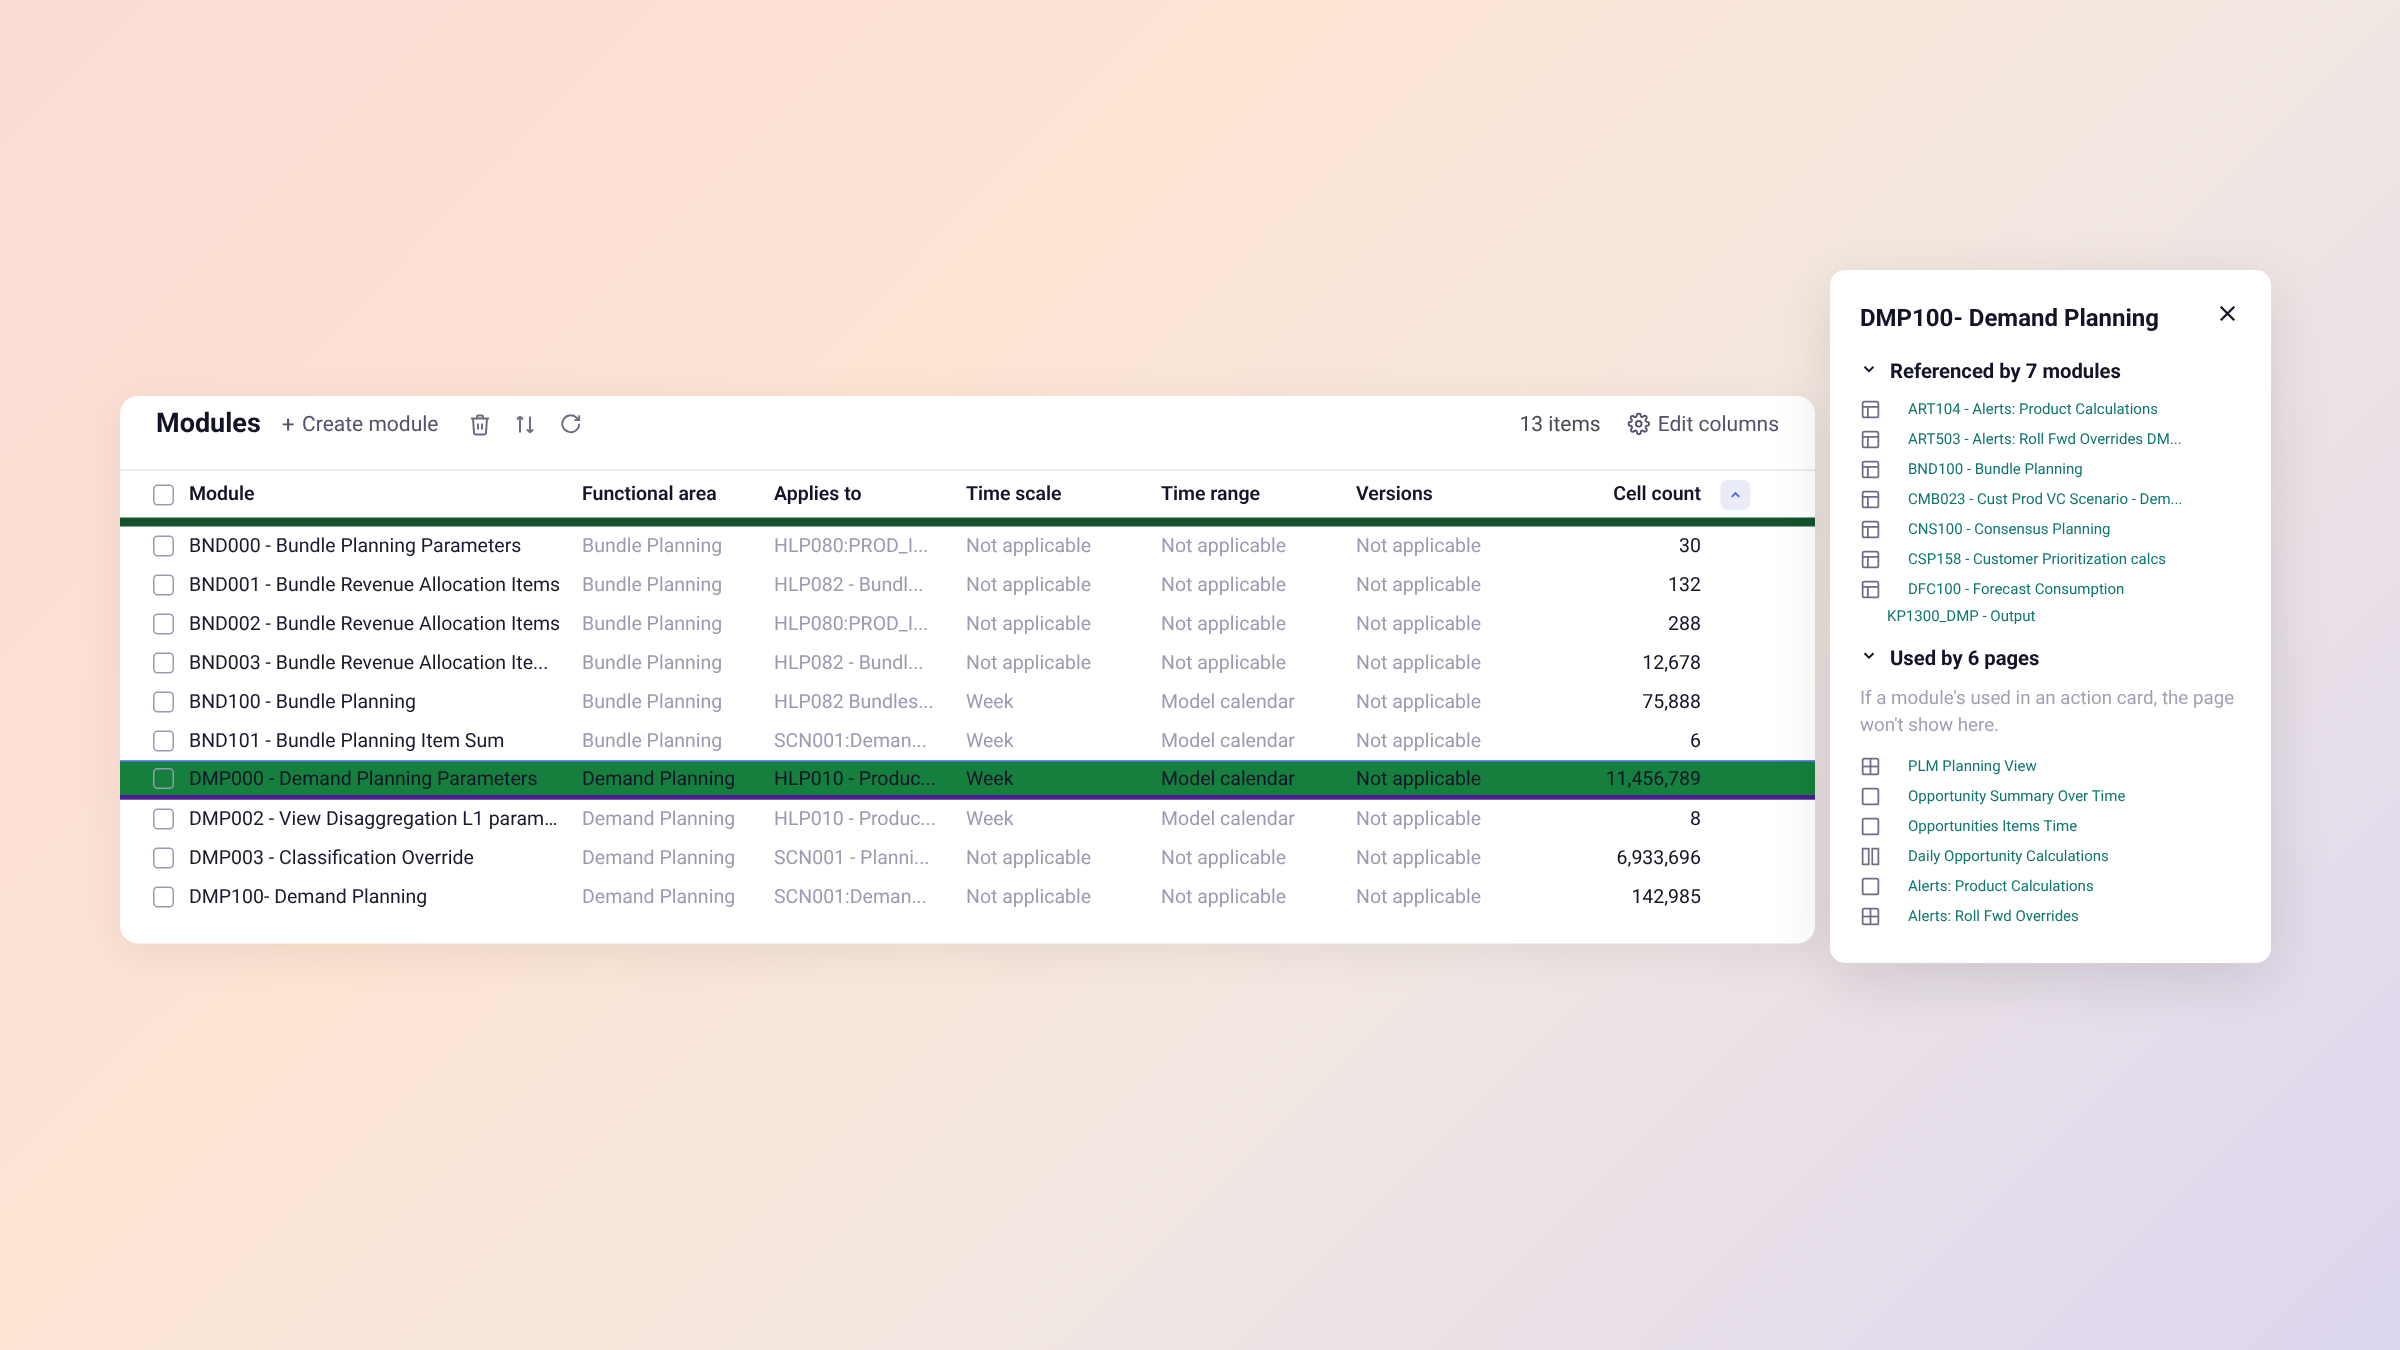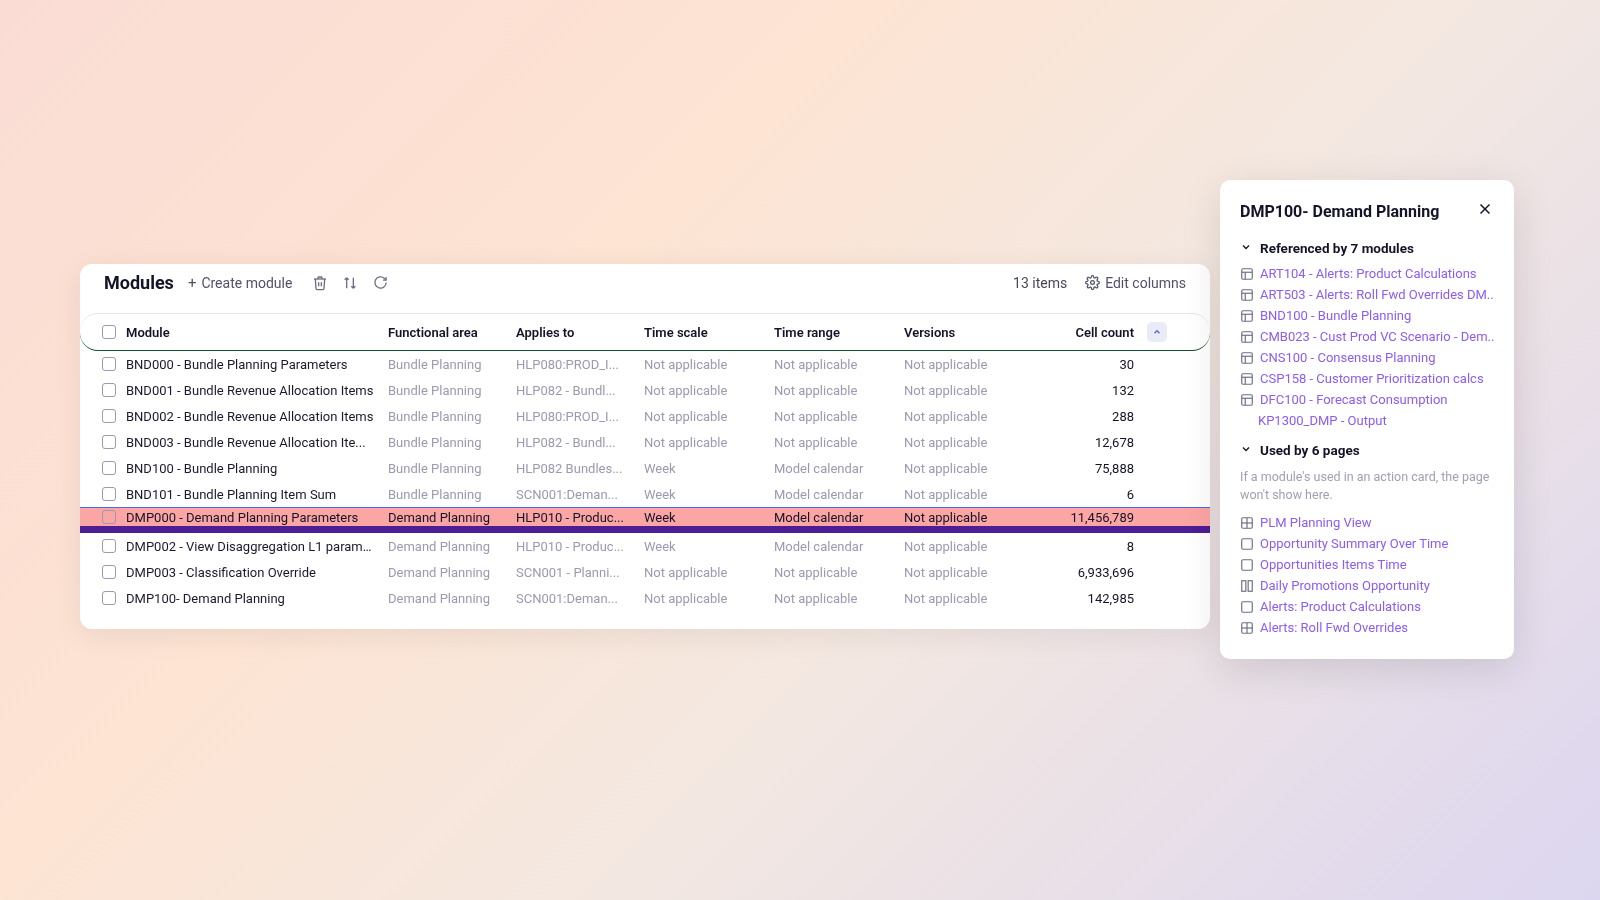--- a/index.html
+++ b/index.html
@@ -74,37 +74,36 @@
   width: 100%;
 }
 .thead, .trow {
   display: flex;
   align-items: center;
   padding: 0 12px 0 12px;
   min-height: 28px;
 }
 .thead {
   border-top: 1px solid #e5e5ef;
-  border-bottom: 1px solid #14532d;
+  border-bottom: 6px solid #14532d;
   min-height: 38px;
-  border-radius: 18px;
 }
 .thead .th {
   font-size: 13px;
   font-weight: 600;
   color: #141428;
 }
 .trow {
   min-height: 26px;
   font-size: 13px;
 }
 .trow.selected {
-  background: #fca5a5;
+  background: #15803d;
   border-top: 1px solid #4b68e8;
-  border-bottom: 7px solid #4c1d95;
+  border-bottom: 3px solid #4c1d95;
 }
 .cb-cell { width: 34px; display:flex; align-items:center; justify-content:center;}
 .cb {
   width: 14px;
   height: 14px;
   border: 1.5px solid #9a9ab0;
   border-radius: 3px;
 }
 .c-module { width: 262px; padding-right: 10px; white-space: nowrap; overflow: hidden; text-overflow: ellipsis; }
 .c-func { width: 128px; color: #9a9ab0; }
@@ -178,26 +177,27 @@
   align-items: center;
   font-size: 13.5px;
   font-weight: 700;
   color: #141428;
   margin: 8px 0 10px 0;
 }
 .section-head .chev { margin-right: 8px; }
 .ref-item {
   display: flex;
   align-items: center;
-  font-size: 13px;
-  color: #8b5cf6;
+  font-size: 10px;
+  color: #0f766e;
   margin-bottom: 6px;
   white-space: nowrap;
   overflow: hidden;
   text-overflow: ellipsis;
+  gap: 12px;
 }
 .ref-item svg { flex-shrink: 0; margin-right: 6px; }
 .ref-item.indent { margin-left: 18px; margin-bottom: 14px;}
 .hint {
   font-size: 12.5px;
   color: #a0a0b4;
   line-height: 1.4;
   margin-bottom: 12px;
 }
 </style>
@@ -506,21 +506,21 @@
         <svg width="14" height="14" viewBox="0 0 24 24" fill="none" stroke="#6d6d86" stroke-width="2">
           <rect x="3" y="3" width="18" height="18" rx="2"></rect>
         </svg>
         <span>Opportunities Items Time</span>
       </div>
       <div class="ref-item">
         <svg width="14" height="14" viewBox="0 0 24 24" fill="none" stroke="#6d6d86" stroke-width="2">
           <rect x="3" y="3" width="7" height="18"></rect>
           <rect x="14" y="3" width="7" height="18"></rect>
         </svg>
-        <span>Daily Promotions Opportunity</span>
+        <span>Daily Opportunity Calculations</span>
       </div>
       <div class="ref-item">
         <svg width="14" height="14" viewBox="0 0 24 24" fill="none" stroke="#6d6d86" stroke-width="2">
           <rect x="3" y="3" width="18" height="18" rx="2"></rect>
         </svg>
         <span>Alerts: Product Calculations</span>
       </div>
       <div class="ref-item">
         <svg width="14" height="14" viewBox="0 0 24 24" fill="none" stroke="#6d6d86" stroke-width="2">
           <rect x="3" y="3" width="18" height="18" rx="2"></rect>

